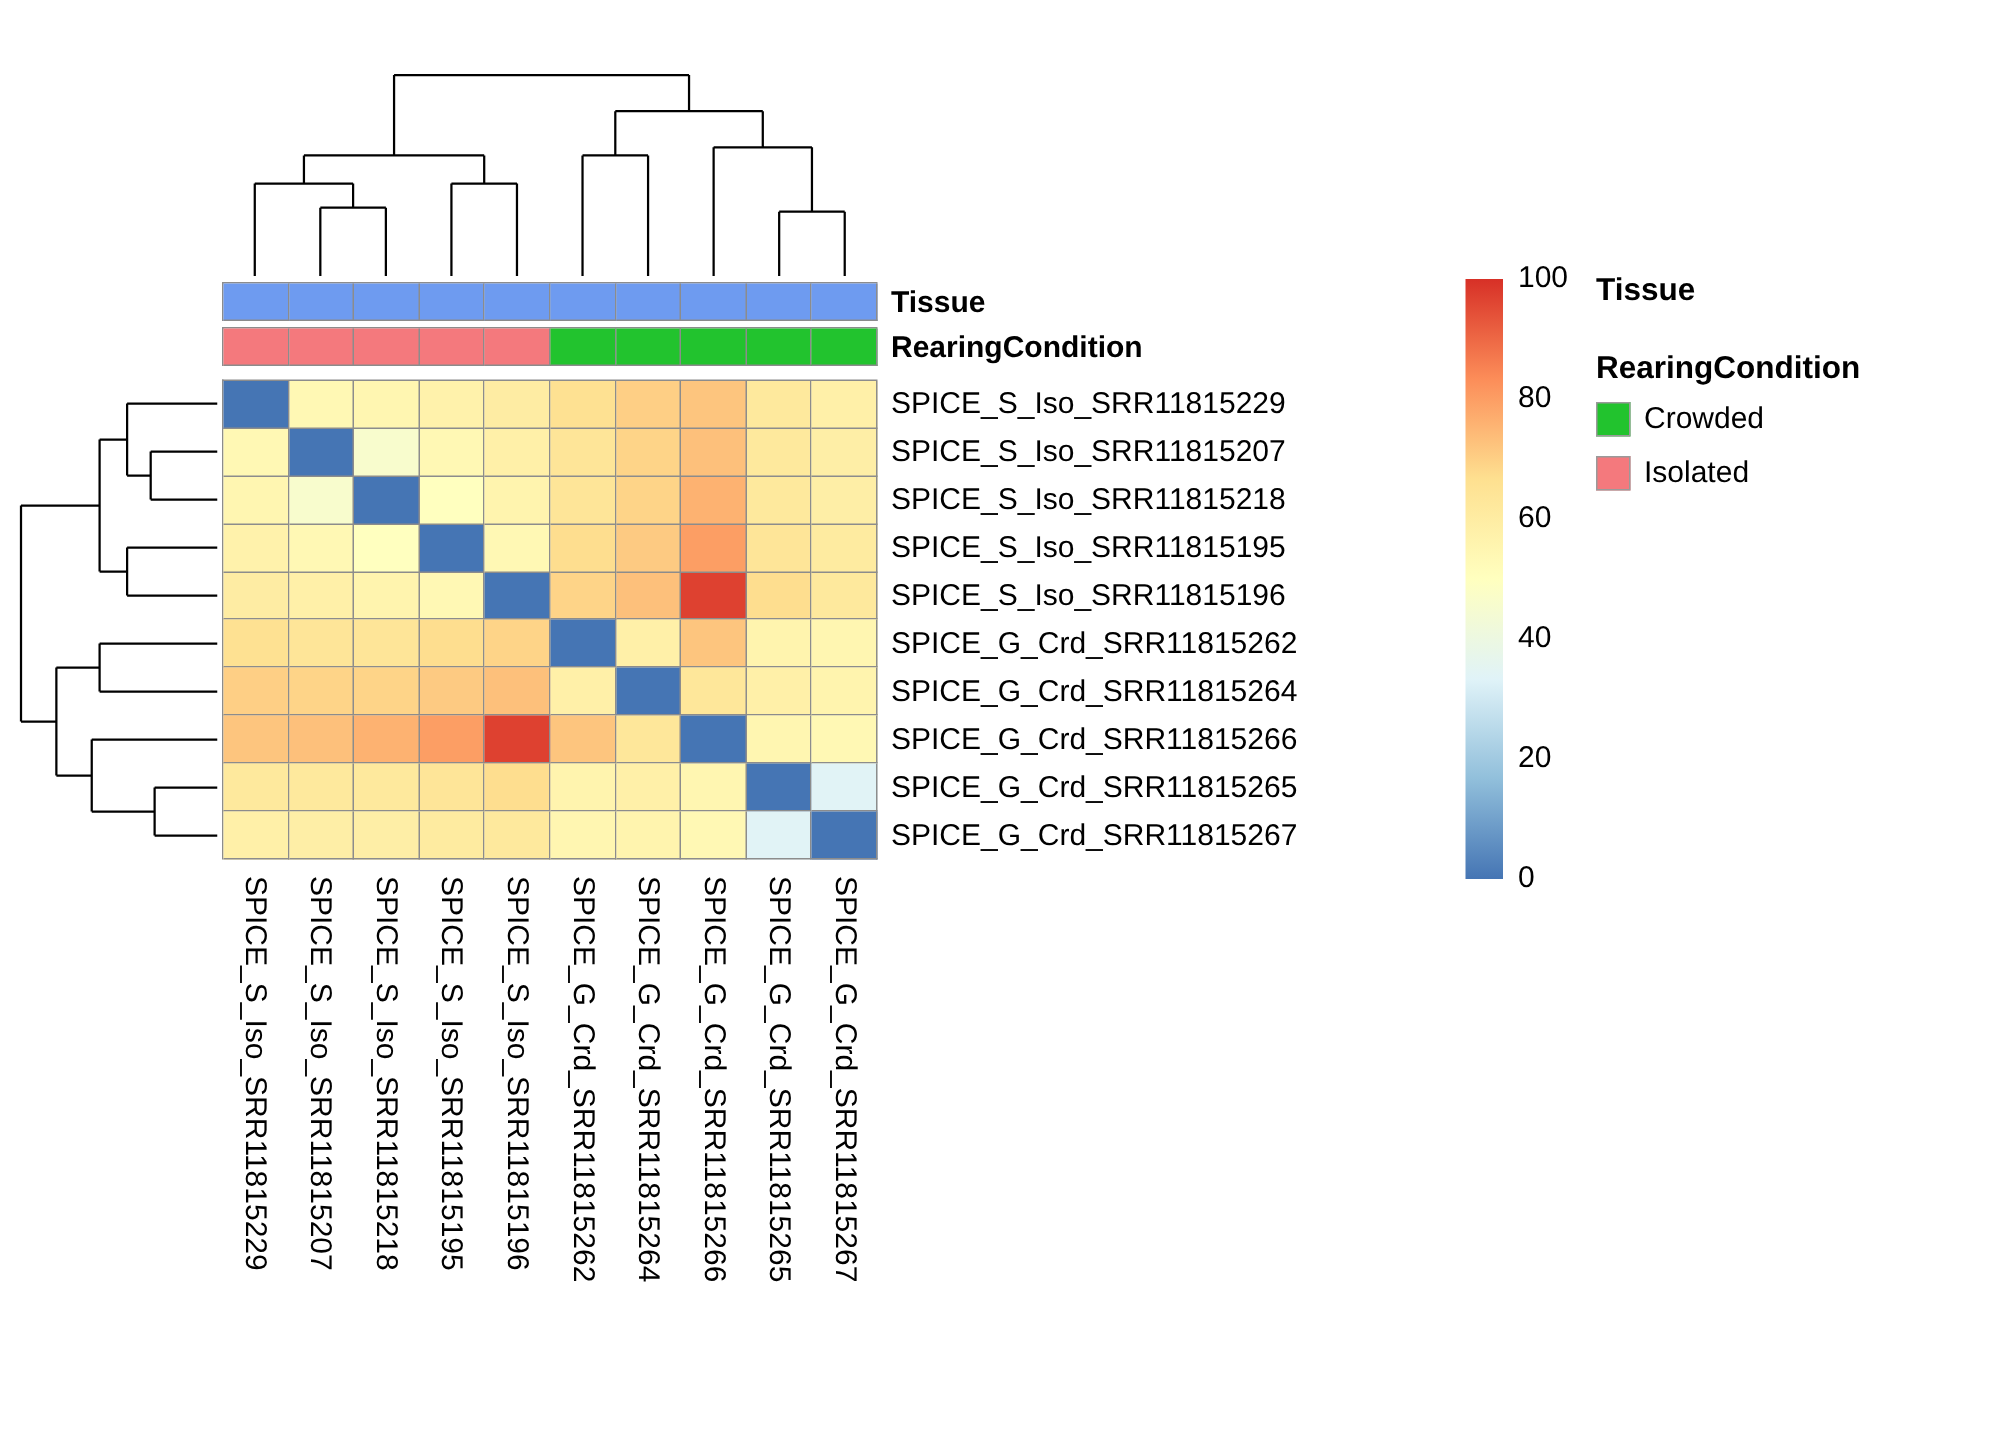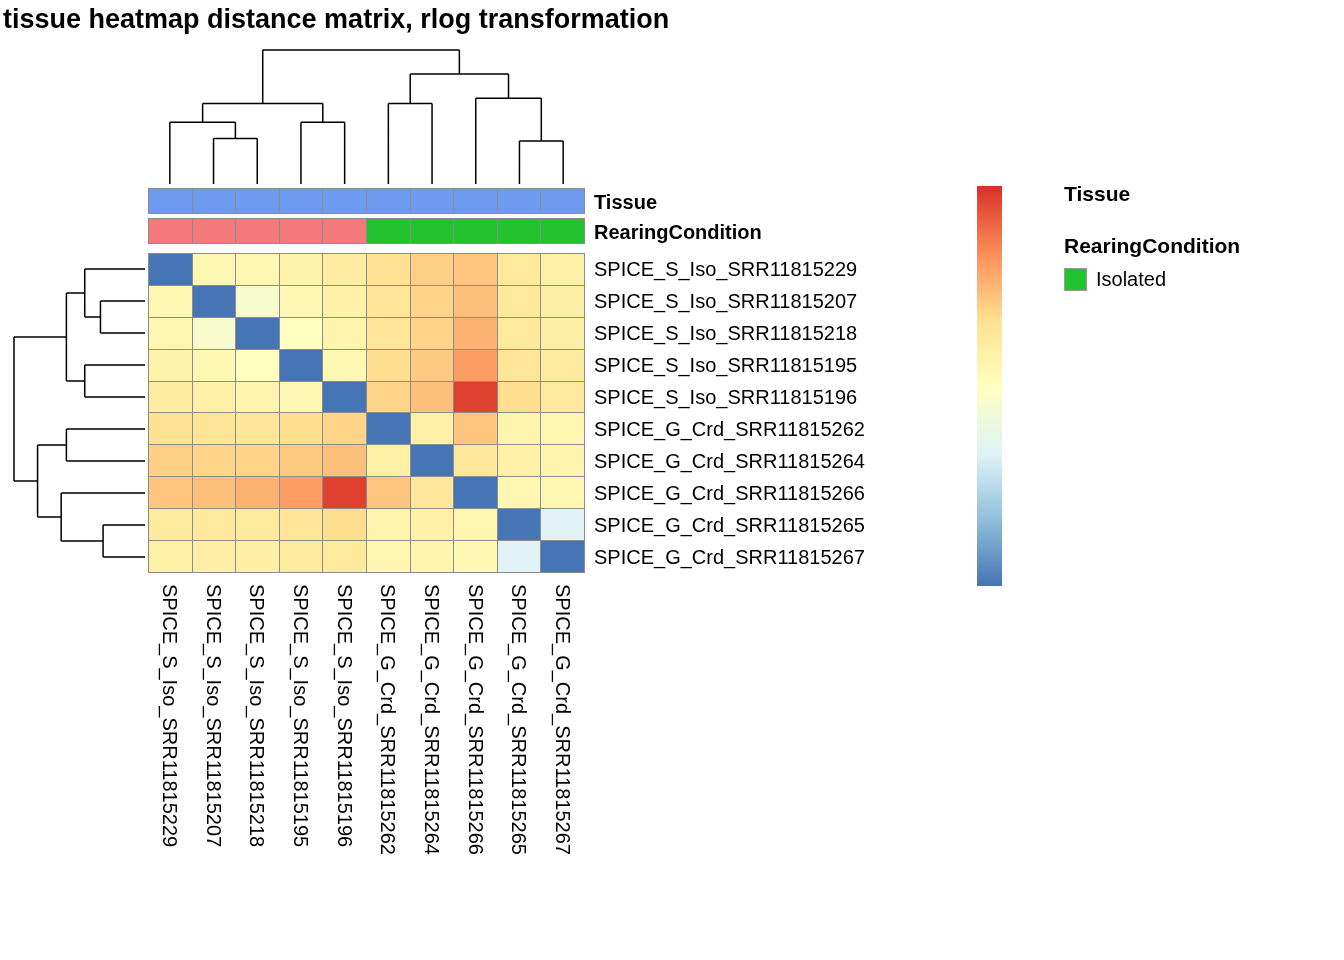--- a/index.html
+++ b/index.html
@@ -48,21 +48,20 @@
   .legend-title + .legend-item ~ .legend-title{margin-top:26px;}
   .legend-title:not(:first-child){margin-top:28px;}
   .legend-item{display:flex;align-items:center;gap:9px;margin-bottom:13px;}
   .legend-swatch{width:23px;height:23px;border:1px solid #9a9a9a;display:inline-block;flex:0 0 auto;}
   .legend-label{font-size:20px;}
 </style>
 </head>
 <body>
 
 <div class="canvas">
-  <h1 class="fig-title">tissue heatmap distance matrix, rlog transformation</h1>
 
   <svg id="col-dendro" class="dendro" width="437" height="140">
       <path d="M 65.55000000000001 94.44 L 109.25 94.44 M 65.55000000000001 140 L 65.55000000000001 94.44 M 109.25 140 L 109.25 94.44 M 21.85 78.36 L 87.4 78.36 M 21.85 140 L 21.85 78.36 M 87.4 94.44 L 87.4 78.36 M 152.95000000000002 78.36 L 196.65 78.36 M 152.95000000000002 140 L 152.95000000000002 78.36 M 196.65 140 L 196.65 78.36 M 54.625 59.60000000000001 L 174.8 59.60000000000001 M 54.625 78.36 L 54.625 59.60000000000001 M 174.8 78.36 L 174.8 59.60000000000001 M 240.35 59.60000000000001 L 284.05000000000007 59.60000000000001 M 240.35 140 L 240.35 59.60000000000001 M 284.05000000000007 140 L 284.05000000000007 59.60000000000001 M 371.45000000000005 97.12 L 415.15000000000003 97.12 M 371.45000000000005 140 L 371.45000000000005 97.12 M 415.15000000000003 140 L 415.15000000000003 97.12 M 327.75000000000006 54.239999999999995 L 393.30000000000007 54.239999999999995 M 327.75000000000006 140 L 327.75000000000006 54.239999999999995 M 393.30000000000007 97.12 L 393.30000000000007 54.239999999999995 M 262.20000000000005 30.120000000000005 L 360.5250000000001 30.120000000000005 M 262.20000000000005 59.60000000000001 L 262.20000000000005 30.120000000000005 M 360.5250000000001 54.239999999999995 L 360.5250000000001 30.120000000000005 M 114.7125 6 L 311.36250000000007 6 M 114.7125 59.60000000000001 L 114.7125 6 M 311.36250000000007 30.120000000000005 L 311.36250000000007 6" fill="none" stroke="#000" stroke-width="1.5"></path>
     </svg>
   <svg id="row-dendro" class="dendro" width="137" height="320">
       <path d="M 92.46 48 L 92.46 80 M 137 48 L 92.46 48 M 137 80 L 92.46 80 M 76.74 16 L 76.74 64 M 137 16 L 76.74 16 M 92.46 64 L 76.74 64 M 76.74 112 L 76.74 144 M 137 112 L 76.74 112 M 137 144 L 76.74 144 M 58.400000000000006 40 L 58.400000000000006 128 M 76.74 40 L 58.400000000000006 40 M 76.74 128 L 58.400000000000006 128 M 58.400000000000006 176 L 58.400000000000006 208 M 137 176 L 58.400000000000006 176 M 137 208 L 58.400000000000006 208 M 95.08 272 L 95.08 304 M 137 272 L 95.08 272 M 137 304 L 95.08 304 M 53.16 240 L 53.16 288 M 137 240 L 53.16 240 M 95.08 288 L 53.16 288 M 29.580000000000013 192 L 29.580000000000013 264 M 58.400000000000006 192 L 29.580000000000013 192 M 53.16 264 L 29.580000000000013 264 M 6 84 L 6 228 M 58.400000000000006 84 L 6 84 M 29.580000000000013 228 L 6 228" fill="none" stroke="#000" stroke-width="1.5"></path>
     </svg>
 
   <div id="tissue-bar" class="ann-bar">
       <div class="ann-cell" style="background: rgb(110, 155, 240);"></div>
@@ -234,22 +233,34 @@
       </div>
       <div class="col-label-wrap" style="left: 349.6px; width: 43.7px;">
         <div class="col-label">SPICE_G_Crd_SRR11815265</div>
       </div>
       <div class="col-label-wrap" style="left: 393.3px; width: 43.7px;">
         <div class="col-label">SPICE_G_Crd_SRR11815267</div>
       </div>
     </div>
 
   <div id="colorbar" style="background: linear-gradient(to top, rgb(69, 117, 180), rgb(145, 191, 219), rgb(224, 243, 248), rgb(255, 255, 191), rgb(254, 224, 144), rgb(252, 141, 89), rgb(215, 48, 39));"></div>
+  <div id="colorbar-ticks">
+      <div class="cb-tick" style="top: 0px;">100</div>
+      <div class="cb-tick" style="top: 80px;">80</div>
+      <div class="cb-tick" style="top: 160px;">60</div>
+      <div class="cb-tick" style="top: 240px;">40</div>
+      <div class="cb-tick" style="top: 320px;">20</div>
+      <div class="cb-tick" style="top: 400px;">0</div>
+    </div>
 
   <div id="legend">
       <div class="legend-title">Tissue</div>
       <div class="legend-title">RearingCondition</div>
       <div class="legend-item">
         <span class="legend-swatch" style="background: rgb(34, 195, 46);"></span>
+        <span class="legend-label">Crowded</span>
+      </div>
+      <div class="legend-item">
+        <span class="legend-swatch" style="background: rgb(244, 121, 125);"></span>
         <span class="legend-label">Isolated</span>
       </div>
     </div>
 </div>
 
 </body></html>

